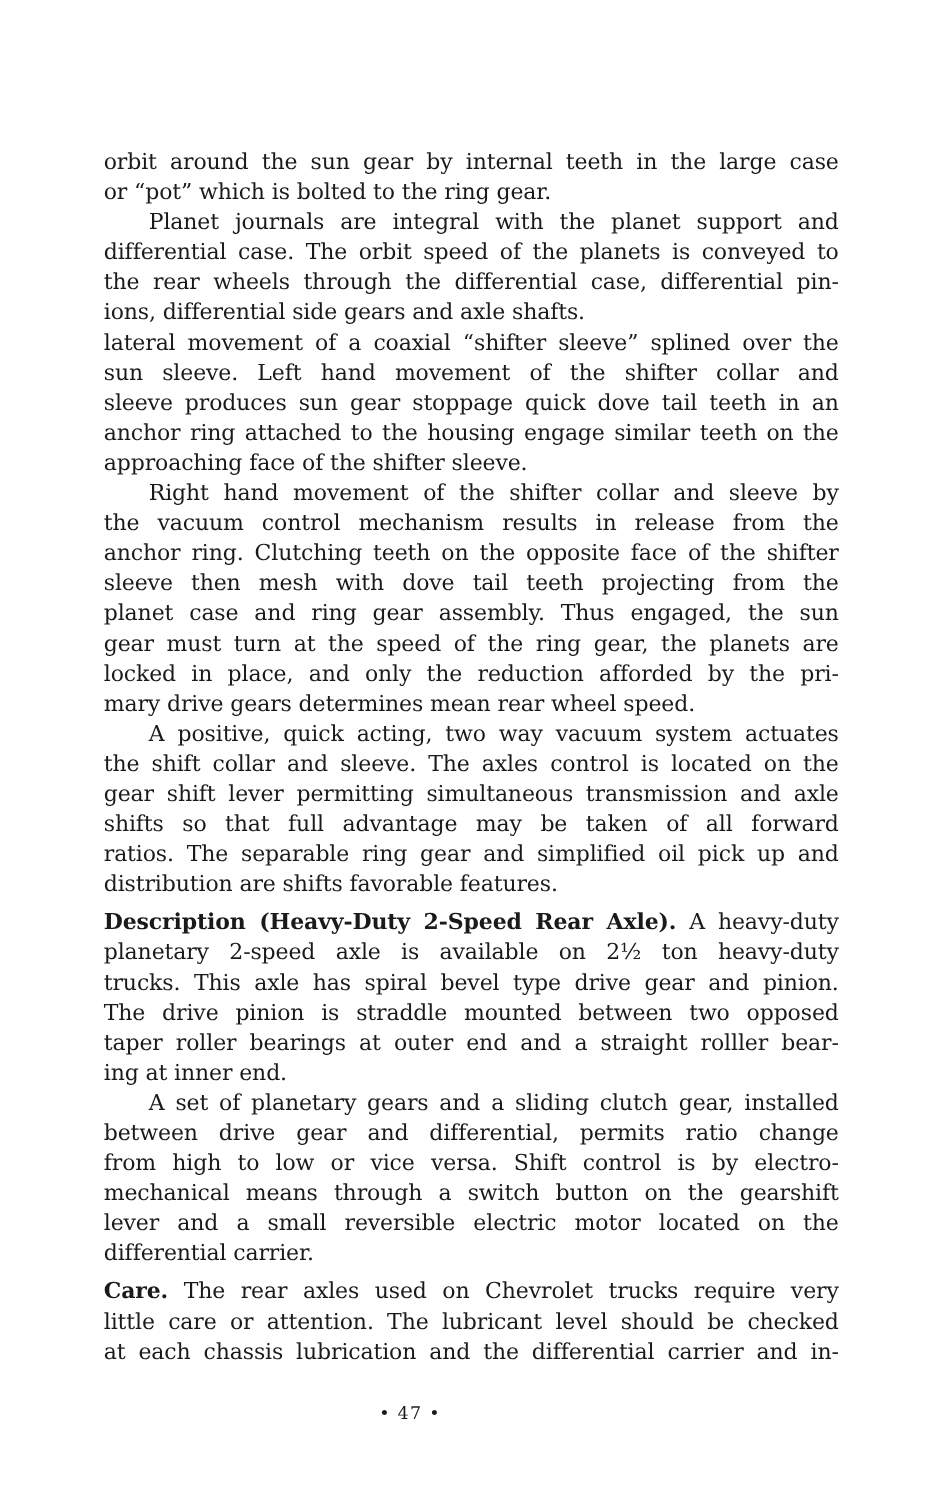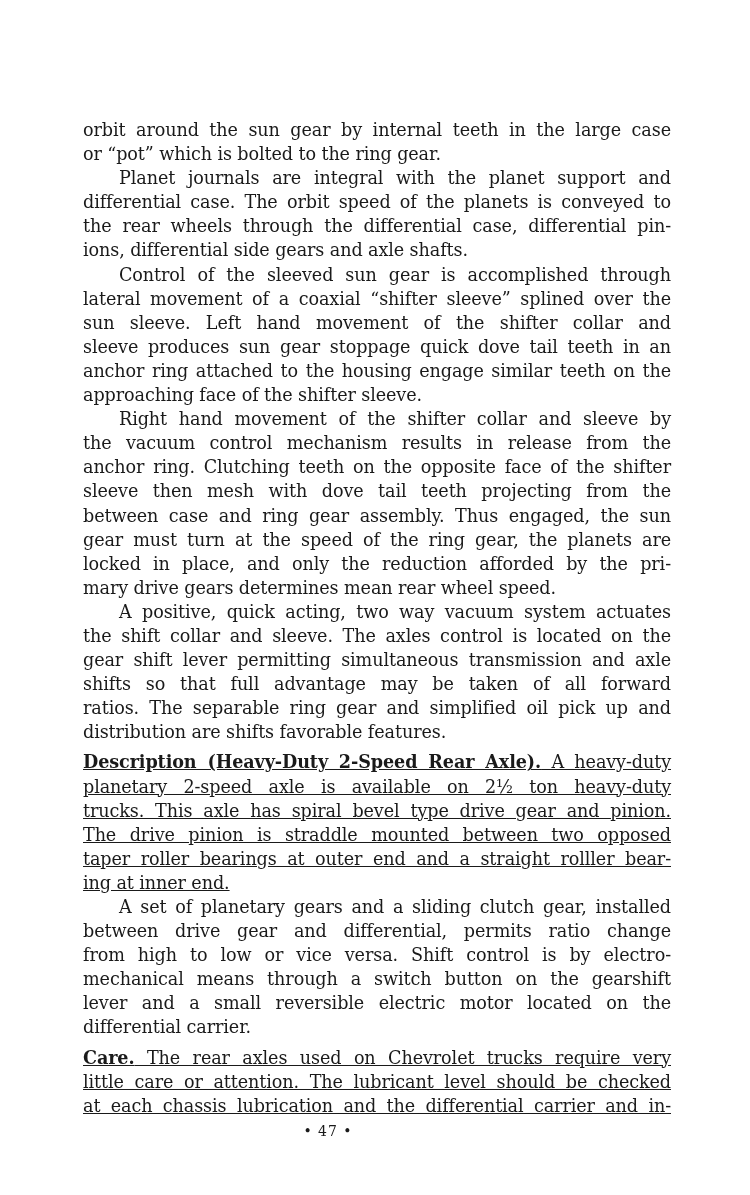--- a/index.html
+++ b/index.html
@@ -25,21 +25,21 @@
       line-height: 24.1px;
       font-size: 17.6px;
       white-space: nowrap;
       text-align: justify;
       text-align-last: justify;
       letter-spacing: -0.1px;
     }
     .line.last { text-align-last: left; }
     .line.indent { padding-left: 36px; }
     .para { margin: 0; }
-    .para.section { margin-top: 6px; text-decoration: underline; }
+    .para.section { margin-top: 6px; }
     .lead { font-weight: bold; }
     .page-number {
       position: absolute;
       left: 0;
       width: 656px;
       top: 1123px;
       text-align: center;
       font-size: 14px;
       font-family: "DejaVu Serif", "Liberation Serif", serif;
       color: #1a1a1a;
@@ -54,33 +54,32 @@
       <span class="line"><span>orbit around the sun gear by internal teeth in the large case</span></span>
       <span class="line last"><span>or “pot” which is bolted to the ring gear.</span></span>
     </div>
     <div class="para">
       <span class="line indent"><span>Planet journals are integral with the planet support and</span></span>
       <span class="line"><span>differential case. The orbit speed of the planets is conveyed to</span></span>
       <span class="line"><span>the rear wheels through the differential case, differential pin-</span></span>
       <span class="line last"><span>ions, differential side gears and axle shafts.</span></span>
     </div>
     <div class="para">
-      <span class="line indent"><span>Control of the sleeved sun gear is accomplished through</span></span>
       <span class="line"><span>lateral movement of a coaxial “shifter sleeve” splined over the</span></span>
       <span class="line"><span>sun sleeve. Left hand movement of the shifter collar and</span></span>
       <span class="line"><span>sleeve produces sun gear stoppage quick dove tail teeth in an</span></span>
       <span class="line"><span>anchor ring attached to the housing engage similar teeth on the</span></span>
       <span class="line last"><span>approaching face of the shifter sleeve.</span></span>
     </div>
     <div class="para">
       <span class="line indent"><span>Right hand movement of the shifter collar and sleeve by</span></span>
       <span class="line"><span>the vacuum control mechanism results in release from the</span></span>
       <span class="line"><span>anchor ring. Clutching teeth on the opposite face of the shifter</span></span>
       <span class="line"><span>sleeve then mesh with dove tail teeth projecting from the</span></span>
-      <span class="line"><span>between case and ring gear assembly. Thus engaged, the sun</span></span>
+      <span class="line"><span>planet case and ring gear assembly. Thus engaged, the sun</span></span>
       <span class="line"><span>gear must turn at the speed of the ring gear, the planets are</span></span>
       <span class="line"><span>locked in place, and only the reduction afforded by the pri-</span></span>
       <span class="line last"><span>mary drive gears determines mean rear wheel speed.</span></span>
     </div>
     <div class="para">
       <span class="line indent"><span>A positive, quick acting, two way vacuum system actuates</span></span>
       <span class="line"><span>the shift collar and sleeve. The axles control is located on the</span></span>
       <span class="line"><span>gear shift lever permitting simultaneous transmission and axle</span></span>
       <span class="line"><span>shifts so that full advantage may be taken of all forward</span></span>
       <span class="line"><span>ratios. The separable ring gear and simplified oil pick up and</span></span>

